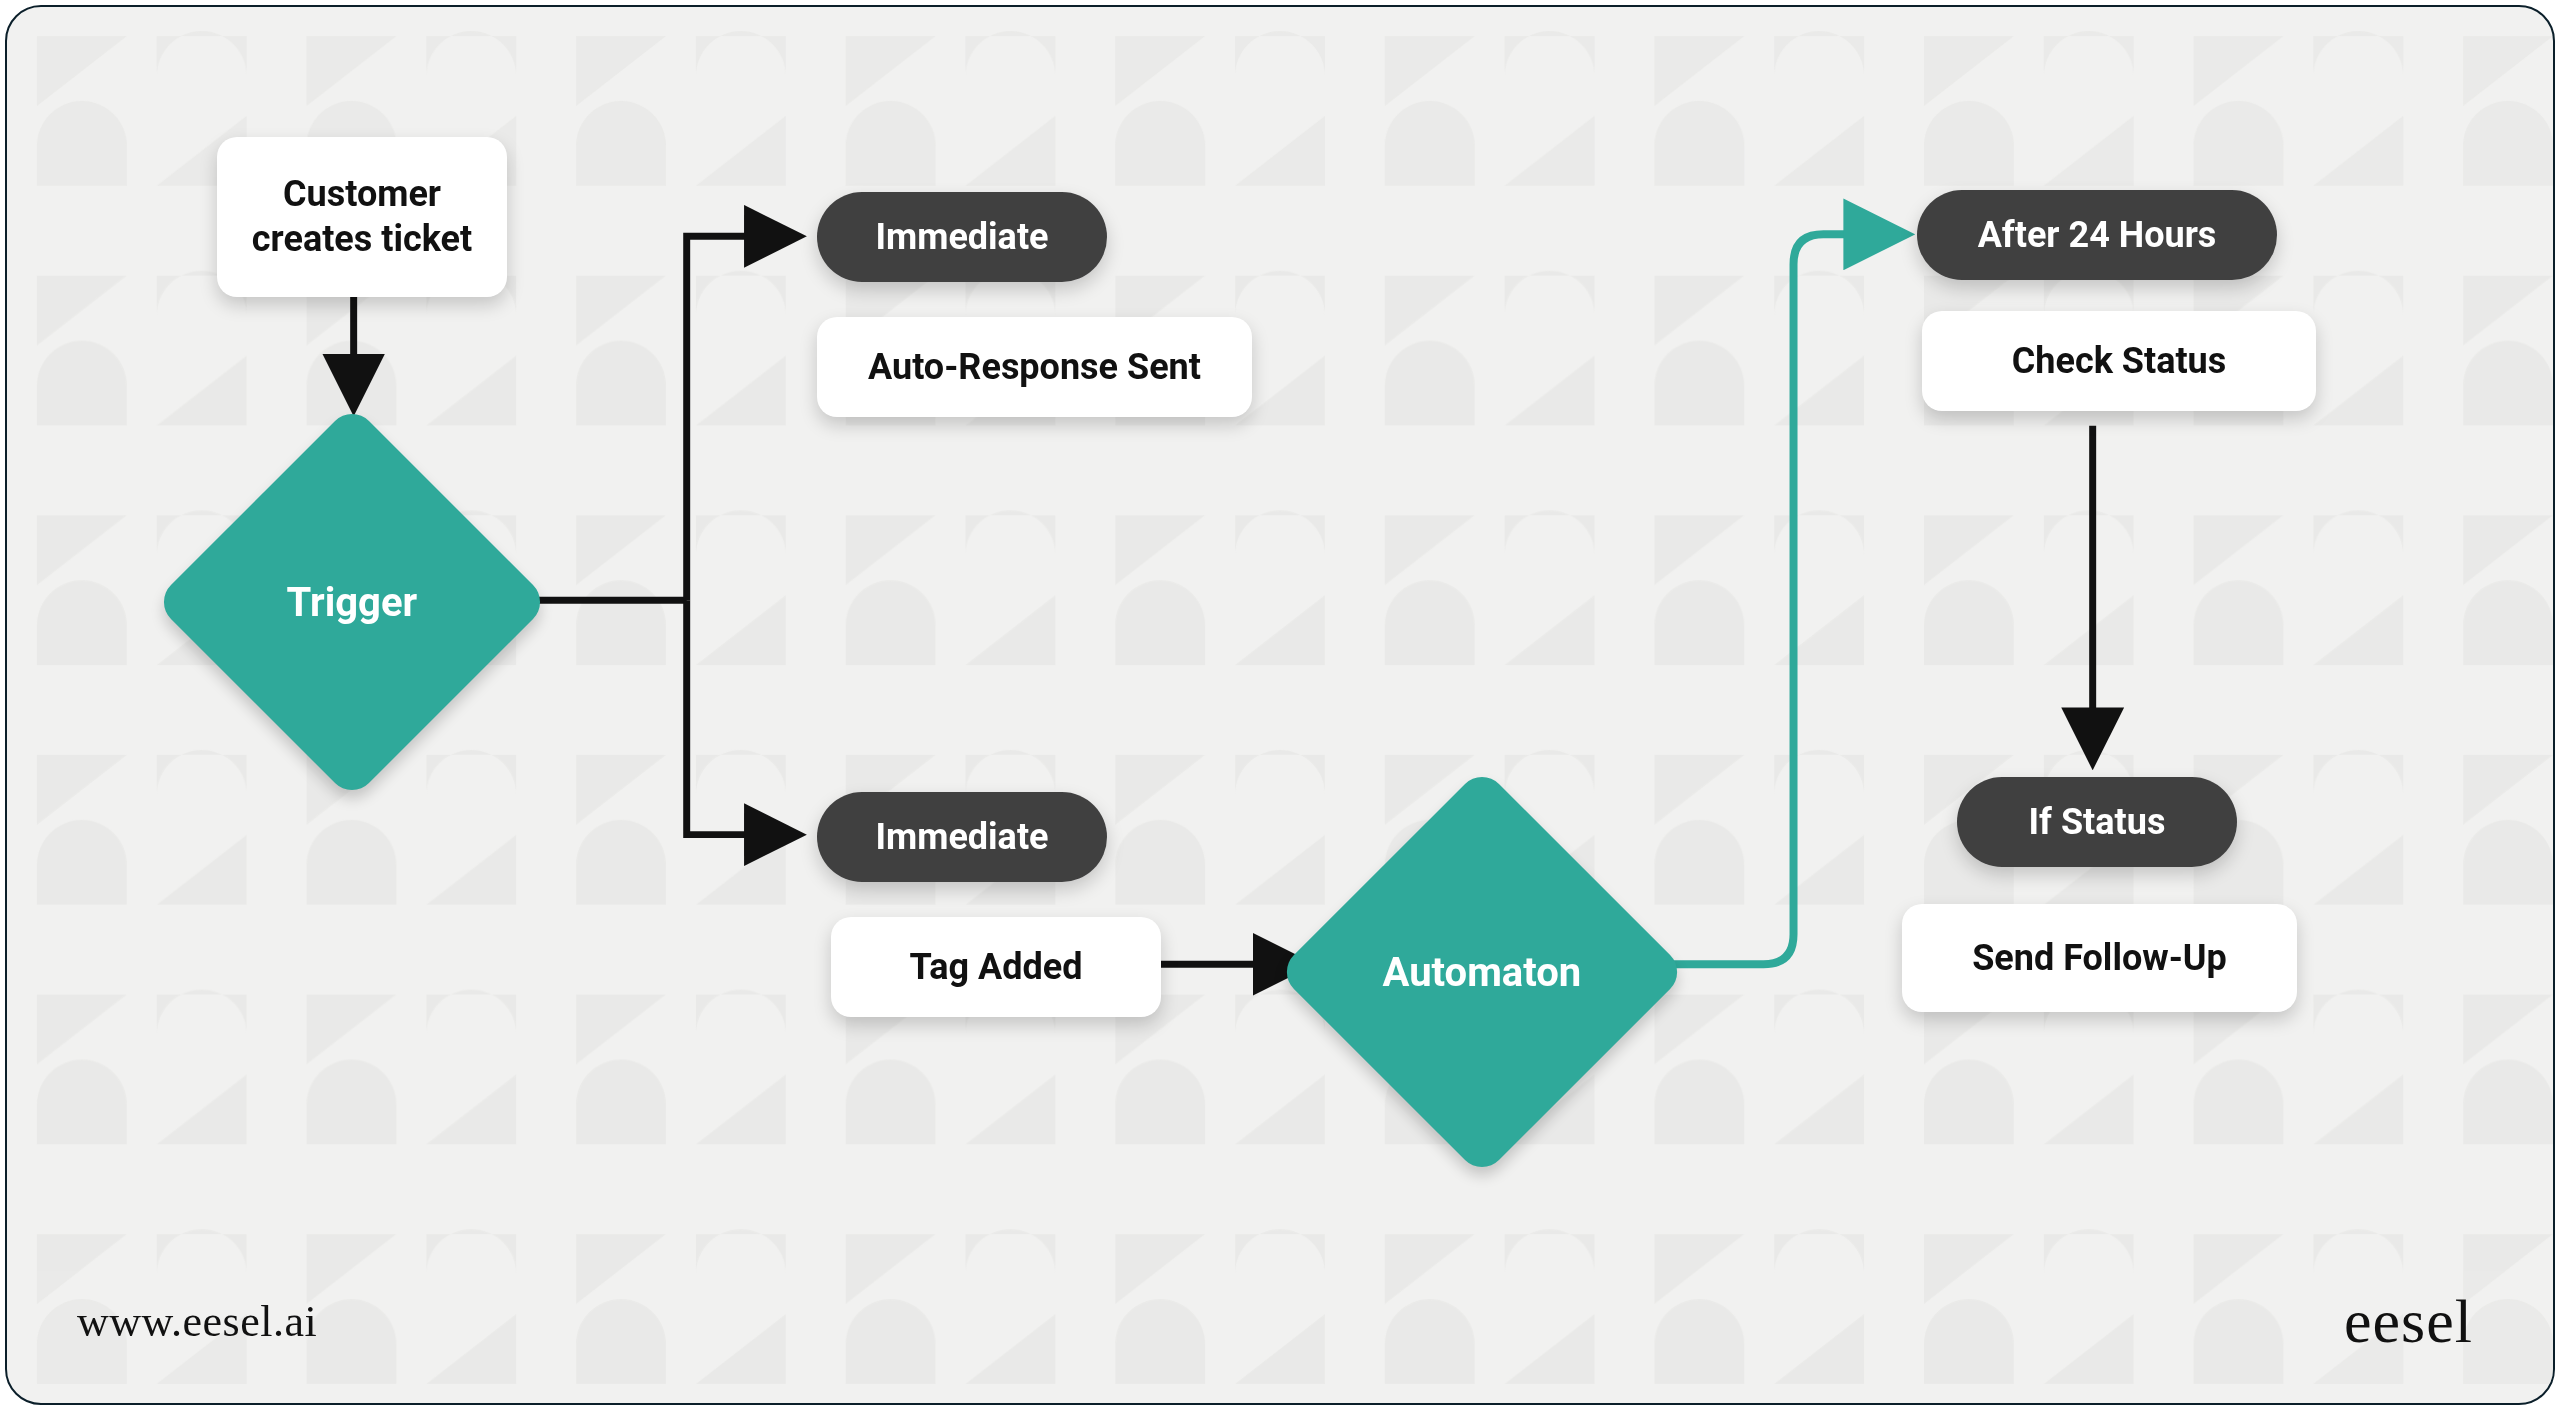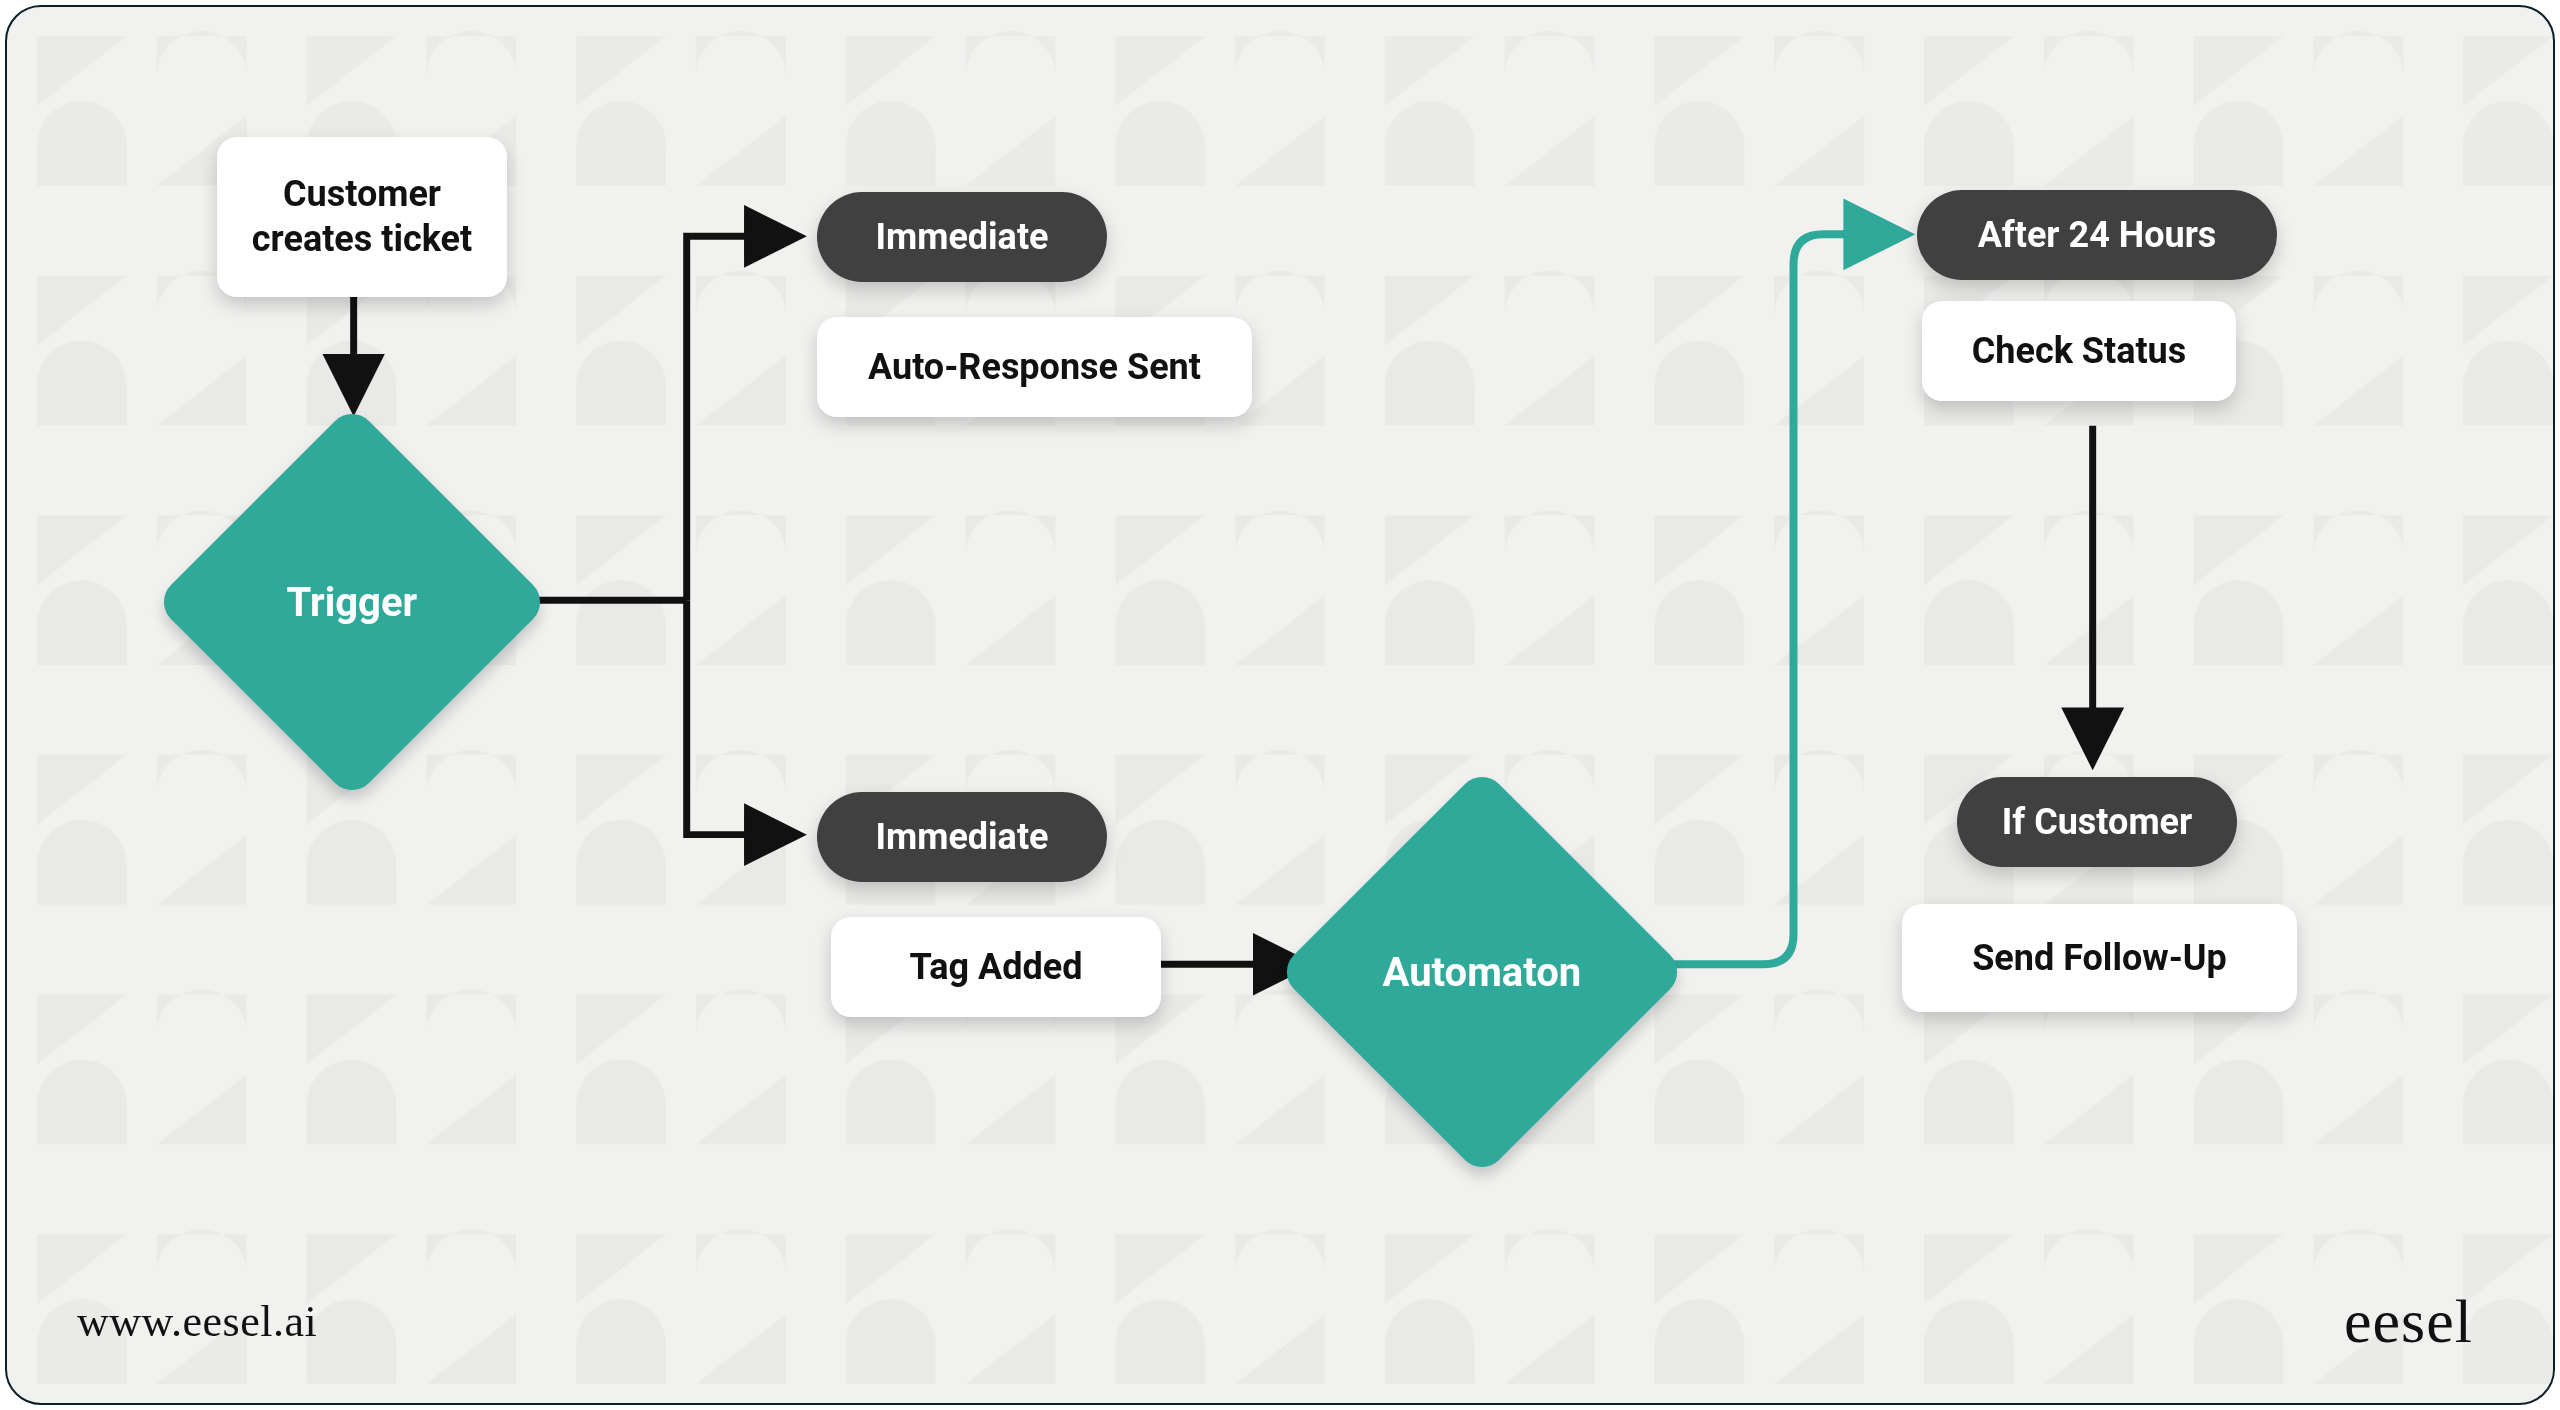--- a/index.html
+++ b/index.html
@@ -160,23 +160,23 @@
     <div class="node pill-teal" style="left:810px; top:785px; width:290px; height:90px;">Immediate</div>
 
     <div class="node box-white" style="left:810px; top:910px; width:330px; height:100px;margin-left:14px;">Tag Added</div>
 
     <div class="node diamond" style="left:1330px; top:820px; width:290px; height:290px;">
       <span class="diamond-label">Automaton</span>
     </div>
 
     <div class="node pill-teal" style="left:1910px; top:183px; width:360px; height:90px;">After 24 Hours</div>
 
-    <div class="node box-white" style="left:1915px; top:294px; width:314px; height:100px;">Check Status</div>
+    <div class="node box-white" style="left:1915px; top:304px; width:394px; height:100px;">Check Status</div>
 
-    <div class="node pill-teal" style="left:1950px; top:770px; width:280px; height:90px;">If Customer</div>
+    <div class="node pill-teal" style="left:1950px; top:770px; width:280px; height:90px;">If Status</div>
 
     <div class="node box-white" style="left:1895px; top:897px; width:395px; height:108px;">Send Follow-Up</div>
 
     <div class="footer-url">www.eesel.ai</div>
     <div class="footer-brand">eesel</div>
 
   </div>
 </div>
 
 </body></html>

